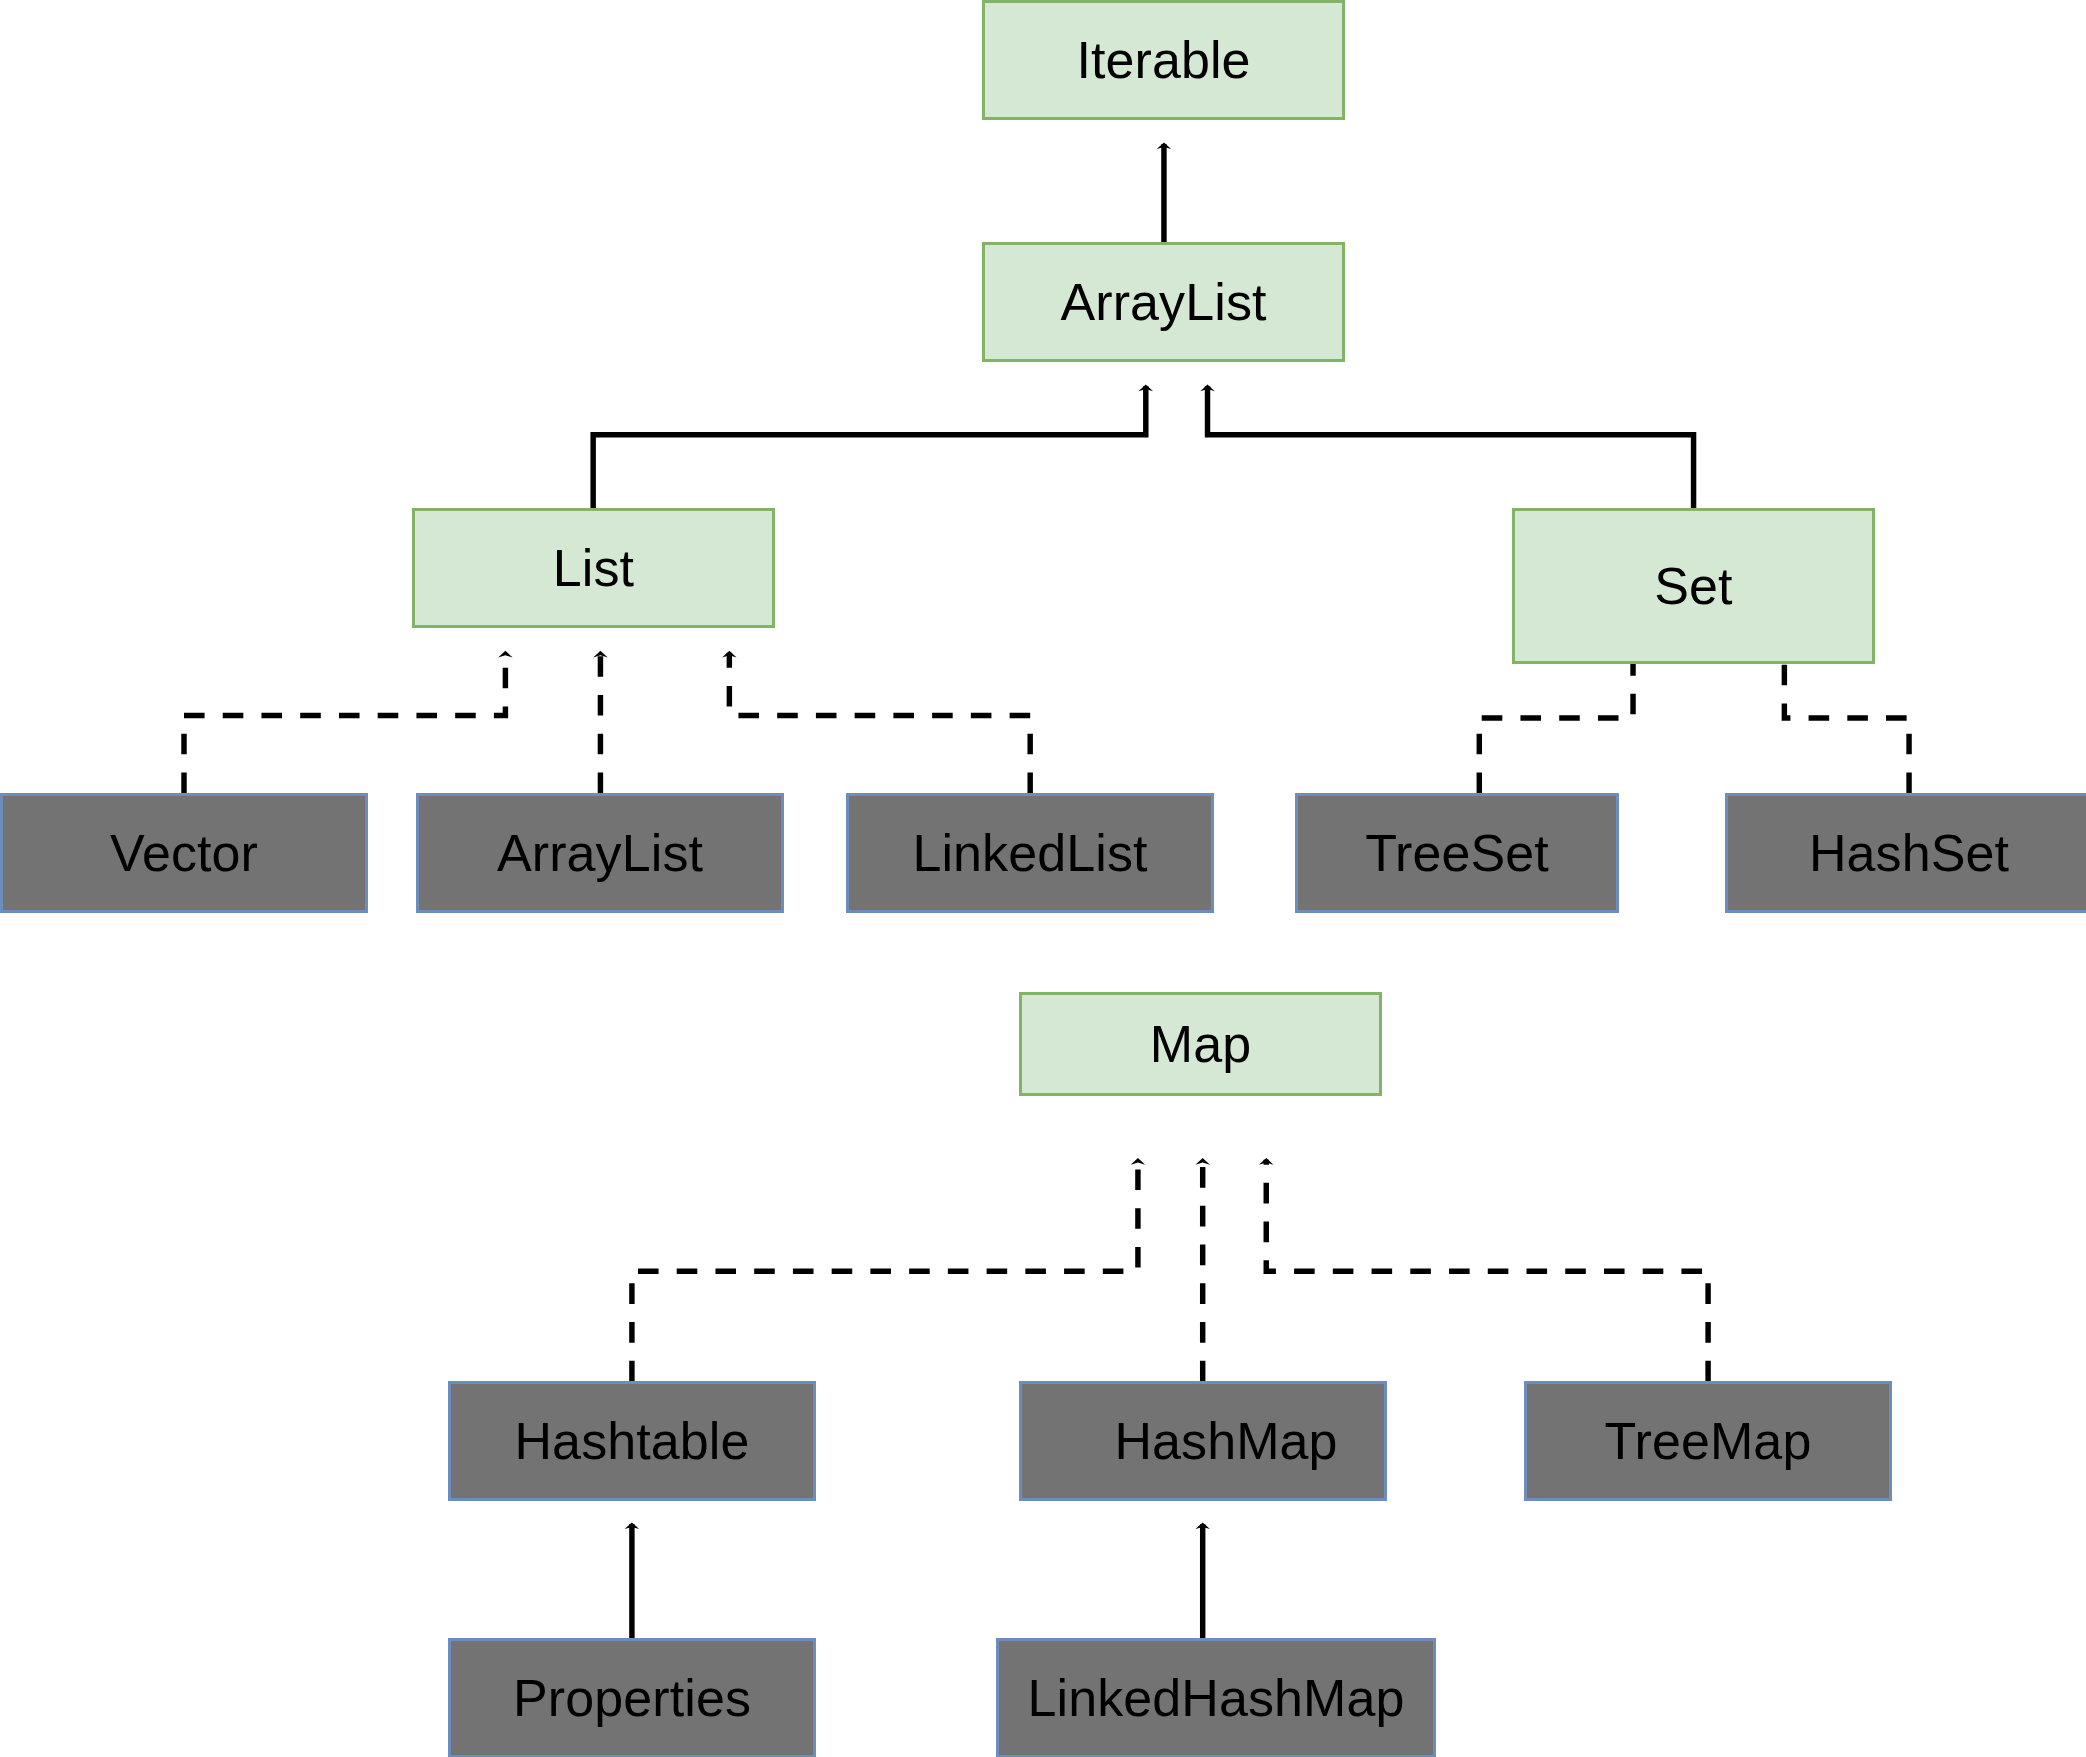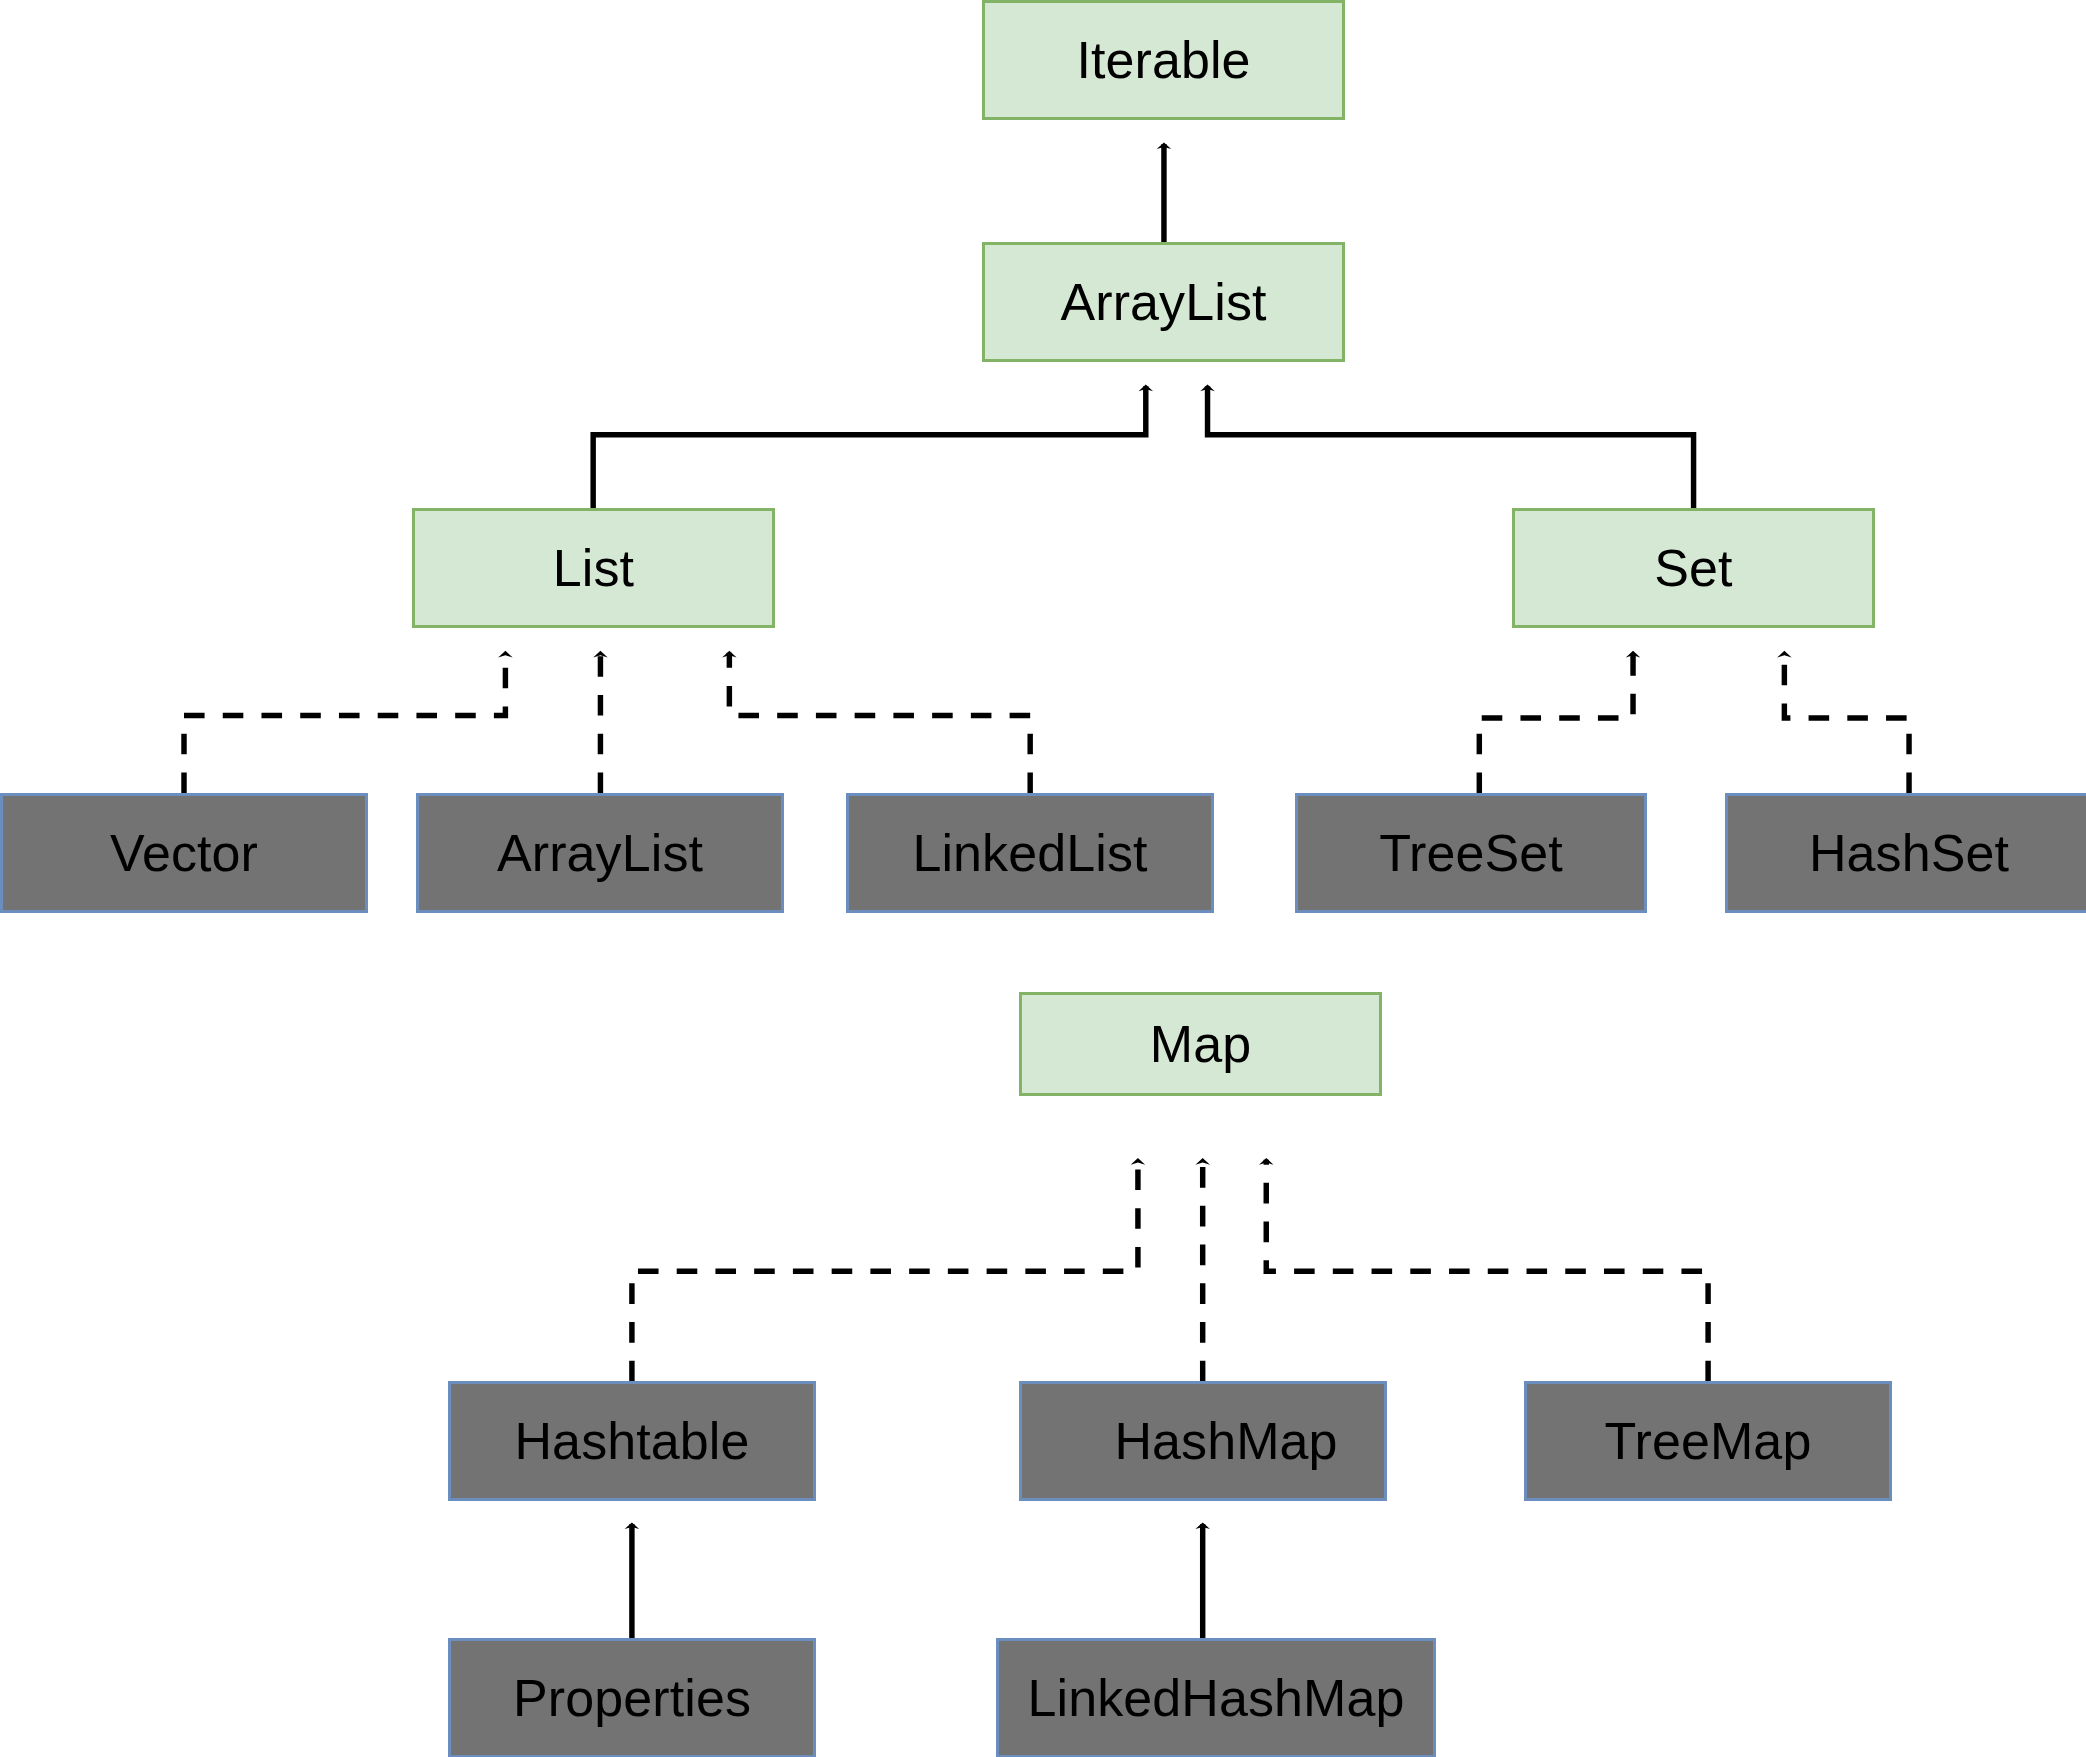--- a/index.html
+++ b/index.html
@@ -120,33 +120,33 @@
   <div id="node-container">
       <div class="node node-interface" style="left: 982px; top: 0px; width: 363px; height: 120px;">
         <span class="node-label">Iterable</span>
       </div>
       <div class="node node-interface" style="left: 982px; top: 242px; width: 363px; height: 120px;">
         <span class="node-label">ArrayList</span>
       </div>
       <div class="node node-interface" style="left: 412px; top: 508px; width: 363px; height: 120px; text-align: center;">
         <span class="node-label">List</span>
       </div>
-      <div class="node node-interface" style="left: 1512px; top: 508px; width: 363px; height: 120px;">
+      <div class="node node-interface" style="left: 1512px; top: 508px; width: 363px; height: 156px;">
         <span class="node-label">Set</span>
       </div>
       <div class="node node-class" style="left: 0px; top: 793px; width: 368px; height: 120px;">
         <span class="node-label">Vector</span>
       </div>
       <div class="node node-class" style="left: 416px; top: 793px; width: 368px; height: 120px;">
         <span class="node-label">ArrayList</span>
       </div>
       <div class="node node-class" style="left: 846px; top: 793px; width: 368px; height: 120px;">
         <span class="node-label">LinkedList</span>
       </div>
-      <div class="node node-class" style="left: 1295px; top: 793px; width: 352px; height: 120px;">
+      <div class="node node-class" style="left: 1295px; top: 793px; width: 324px; height: 120px;">
         <span class="node-label">TreeSet</span>
       </div>
       <div class="node node-class" style="left: 1725px; top: 793px; width: 368px; height: 120px;">
         <span class="node-label">HashSet</span>
       </div>
       <div class="node node-interface" style="left: 1019px; top: 992px; width: 363px; height: 104px;">
         <span class="node-label">Map</span>
       </div>
       <div class="node node-class" style="left: 448px; top: 1381px; width: 368px; height: 120px;">
         <span class="node-label">Hashtable</span>

